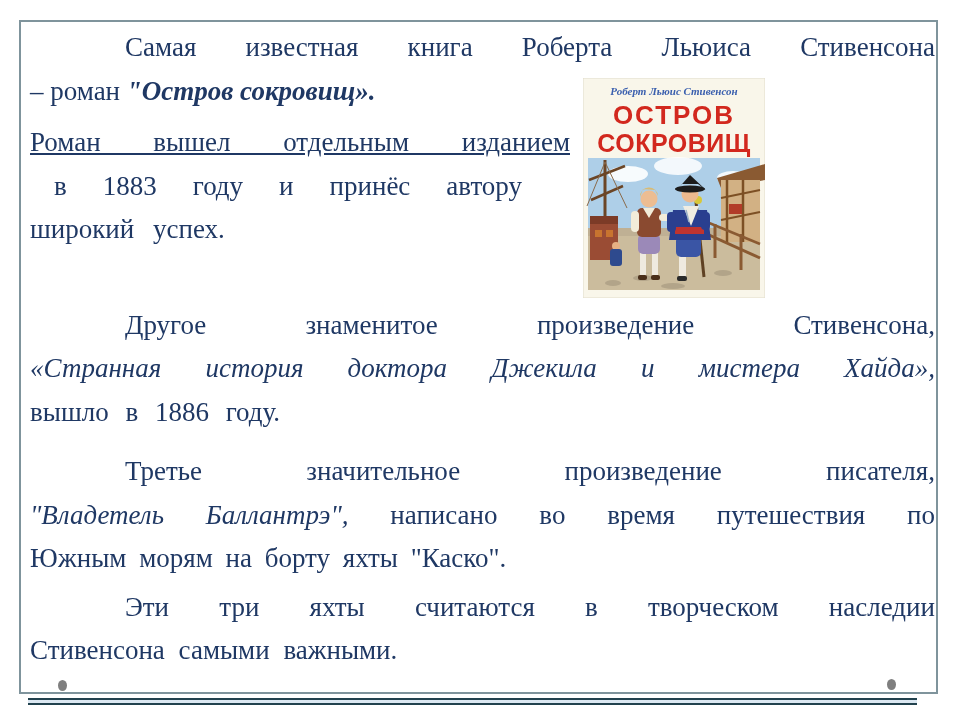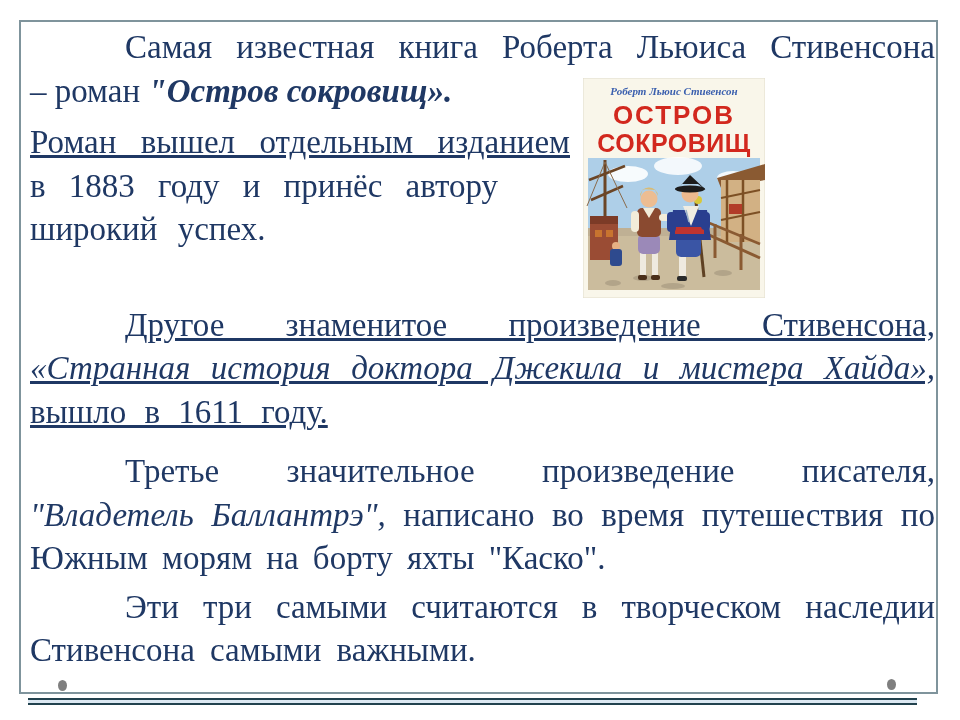--- a/index.html
+++ b/index.html
@@ -16,36 +16,36 @@
     width: 919px; height: 674px;
     border: 2px solid #7f949c;
     box-sizing: border-box;
     background: #ffffff;
   }
   .content {
     position: absolute;
     left: 30px; top: 26px;
     width: 905px;
     color: #1f3864;
-    font-size: 33px;
+    font-size: 27px;
     line-height: 43.5px;
   }
   .line { white-space: normal; }
   .jl { text-align: justify; text-align-last: justify; }
   .ind { text-indent: 95px; }
   .bi { font-weight: bold; font-style: italic; }
   .it { font-style: italic; }
   .w540 { width: 540px; text-decoration: underline; }
-  .w468 { width: 468px; }
+  .w468 { width: 468px; margin-left: 24px; }
   .ws12 { word-spacing: 12px; }
   .ws10 { word-spacing: 10px; }
   .ws7  { word-spacing: 7px; }
   .ws6  { word-spacing: 6px; }
   .p2 { margin-top: 8px; }
-  .p3 { margin-top: 52px; text-decoration: underline; }
+  .p3 { margin-top: 52px; }
   .p4 { margin-top: 16px; }
   .p5 { margin-top: 5px; }
 
   .book-cover {
     position: absolute;
     left: 583px; top: 78px;
     width: 170px; height: 220px;
   }
   .book-cover svg { display: block; }
 
@@ -82,31 +82,31 @@
 
   <div class="p2">
     <div class="line jl w540">Роман вышел отдельным изданием</div>
     <div class="line jl w468">в 1883 году и принёс автору</div>
     <div class="line ws12">широкий успех.</div>
   </div>
 
   <div class="p3">
     <div class="line jl ind">Другое знаменитое произведение Стивенсона,</div>
     <div class="line jl it">«Странная история доктора Джекила и мистера Хайда»,</div>
-    <div class="line ws10">вышло в 1611 году.</div>
+    <div class="line ws10">вышло в 1886 году.</div>
   </div>
 
   <div class="p4">
     <div class="line jl ind">Третье значительное произведение писателя,</div>
     <div class="line jl"><span class="it">"Владетель Баллантрэ",</span><span> написано во время путешествия по</span></div>
     <div class="line ws6">Южным морям на борту яхты "Каско".</div>
   </div>
 
   <div class="p5">
-    <div class="line jl ind">Эти три самыми считаются в творческом наследии</div>
+    <div class="line jl ind">Эти три яхты считаются в творческом наследии</div>
     <div class="line ws7">Стивенсона самыми важными.</div>
   </div>
 
 </div>
 
 <div class="book-cover">
   <svg width="182" height="220" viewBox="0 0 182 220" xmlns="http://www.w3.org/2000/svg">
 
     <rect x="0" y="0" width="182" height="220" fill="#f9f6ea" stroke="#e0dccb" stroke-width="1"></rect>
 

